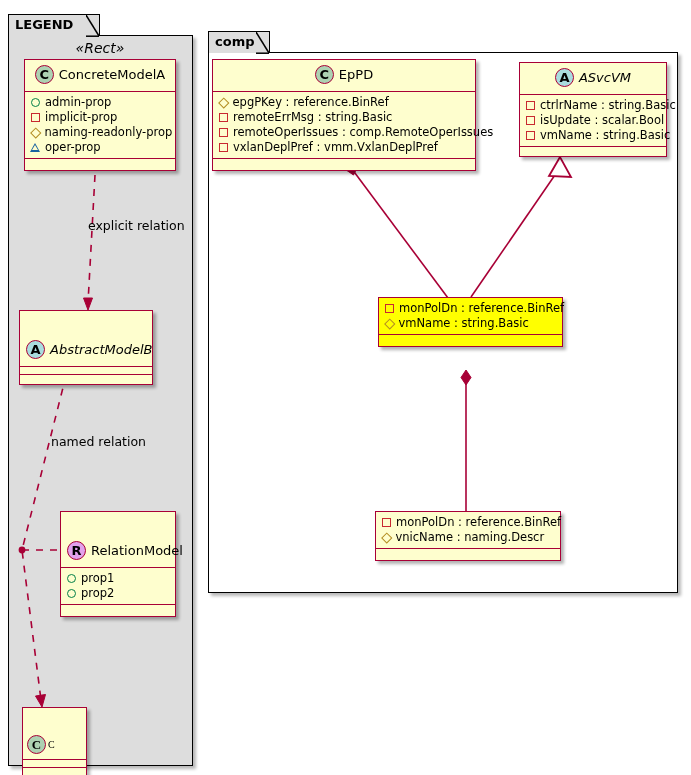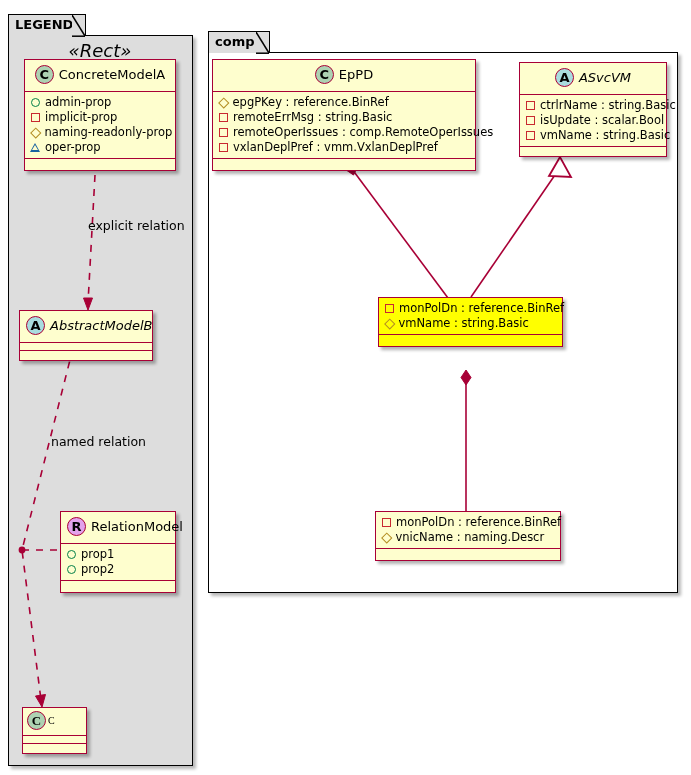--- a/index.html
+++ b/index.html
@@ -58,21 +58,21 @@
   .cls.highlight { background: #ffff00; }
   .cls-title {
     position: relative;
     border-bottom: 1.4px solid #a80036;
     text-align: center;
     font-size: 13px;
     color: #000000;
     padding: 6px 8px 6px 8px;
     white-space: nowrap;
   }
-  .cls-title.left { text-align: left; padding-left: 6px; }
+  .cls-title.left { text-align: left; padding-left: 6px; margin-top: 24px; }
   .cls-title .nm { font-weight: normal; }
   .cls-title.italic .nm { font-style: italic; }
   .cls-attrs {
     border-bottom: 1.4px solid #a80036;
     padding: 3px 6px 3px 5px;
   }
   .cls-foot { height: 11px; }
   .attr {
     font-size: 11.5px;
     color: #000000;
@@ -134,21 +134,21 @@
     position: absolute;
     left: -3.2px; top: 2.2px;
     width: 0; height: 0;
     border-left: 3.2px solid transparent;
     border-right: 3.2px solid transparent;
     border-bottom: 5.8px solid #fefece;
   }
 
   .stereo {
     position: absolute;
-    font-size: 18px;
+    font-size: 14px;
     font-style: italic;
     color: #000000;
     text-align: center;
     white-space: nowrap;
   }
 
   
   #edges {
     position: absolute;
     left: 0; top: 0;
@@ -164,21 +164,21 @@
     z-index: 6;
   }
 </style>
 </head>
 <body>
 
 <div id="canvas">
 
   <div class="pkg pkg-legend" style="left:8px; top:14px; width:185px; height:752px;">
     <div class="pkg-body" style="left:0px; top:21px; width:185px; height:731px;"></div>
-    <div class="pkg-tab" style="left:0px; top:0px; width:78px;">
+    <div class="pkg-tab" style="left:0px; top:0px; width:92px;">
       <span>LEGEND</span>
       <span class="pkg-tab-corner">
         <svg width="14" height="22" viewBox="0 0 14 22">
           <path d="M0,0 L13,21 L13,21.8 L0,21.8 Z" fill="#dddddd" stroke="none"></path>
           <path d="M0,0 L13,21" stroke="#000000" stroke-width="1.5" fill="none"></path>
           <path d="M0,21.2 L13,21.2" stroke="#000000" stroke-width="1.5" fill="none"></path>
         </svg>
       </span>
     </div>
   </div>

